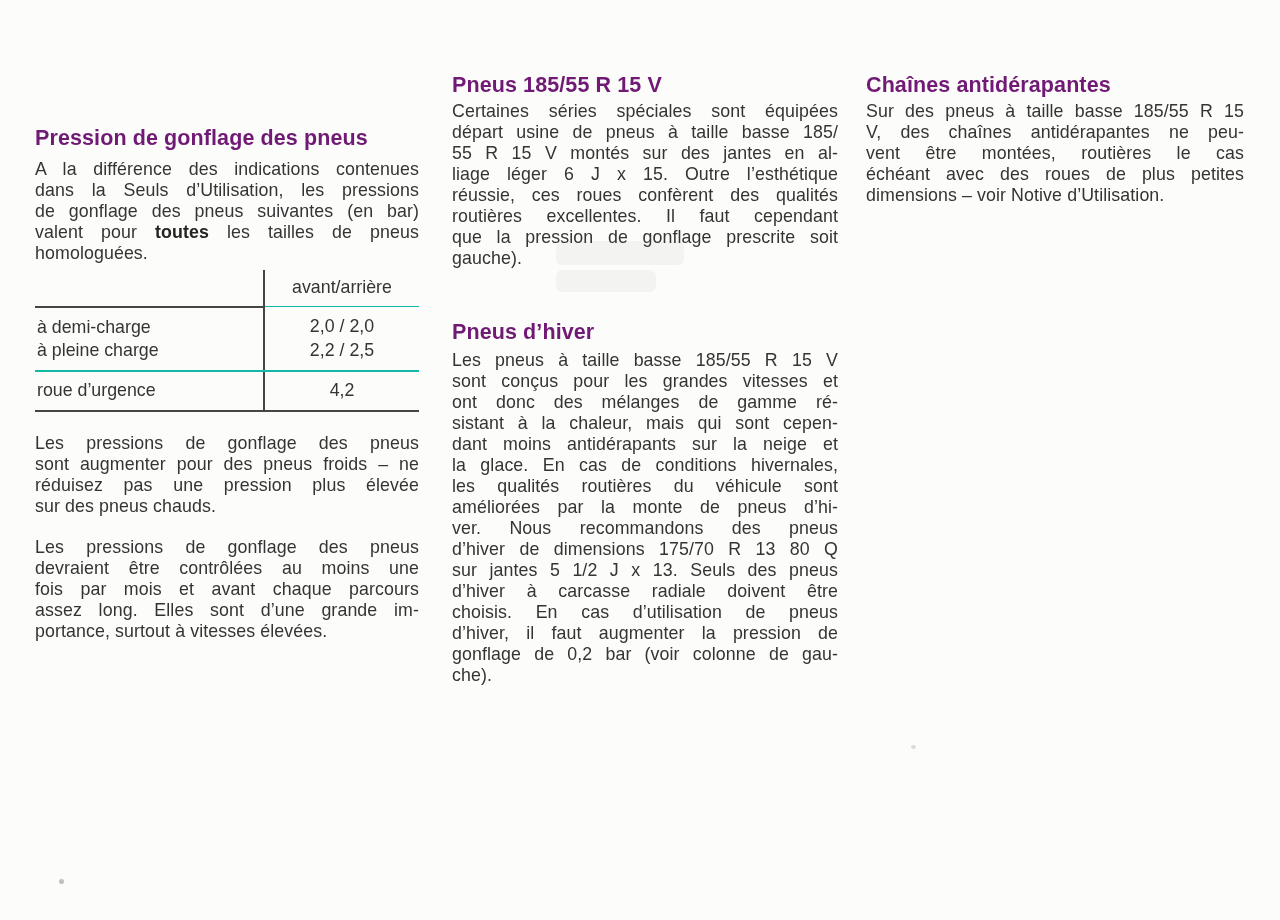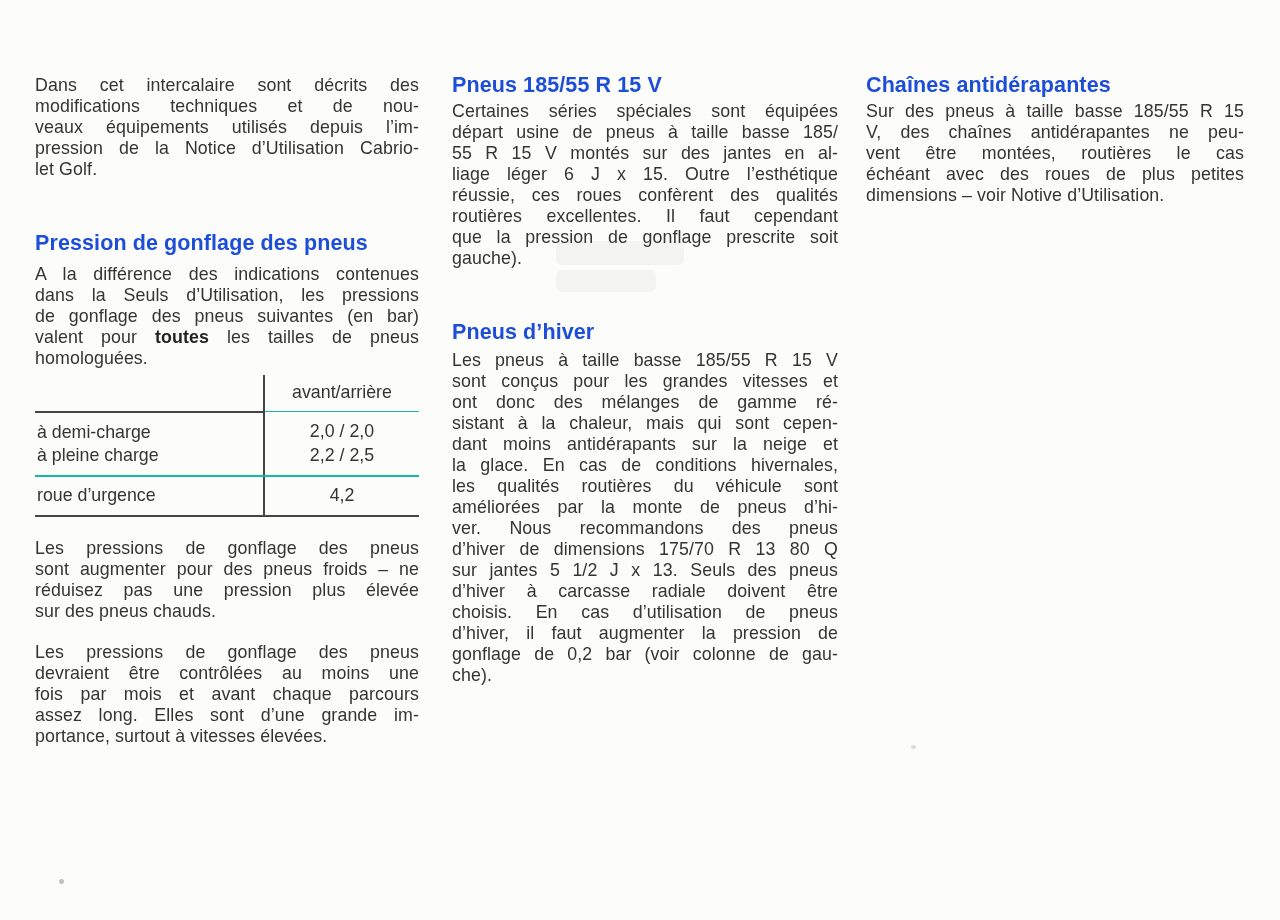--- a/index.html
+++ b/index.html
@@ -17,21 +17,21 @@
   #col-mid   { left:452px; top:72px; width:386px; }
   #col-right { left:866px; top:72px; width:378px; }
 
   .para { font-size:17.8px; line-height:21px; letter-spacing:0.1px; }
   .para .line { text-align:justify; text-align-last:justify; }
   .para .line.last { text-align:left; text-align-last:left; }
   .para b { font-weight:700; color:#242424; }
 
   h2.heading {
     margin:0; font-size:21.5px; font-weight:700; line-height:26px;
-    color:#1d4ed8; letter-spacing:0.1px;
+    color:#701a75; letter-spacing:0.1px;
   }
 
   #left-intro { margin-top:0; }
   #left-heading { margin-top:50px; }
   #pressure-intro { margin-top:8px; }
   #pressure-table { margin-top:6px; }
   #cold-note { margin-top:21px; }
   #check-note { margin-top:20px; }
 
   #mid-para1 { margin-top:3px; }
@@ -57,27 +57,20 @@
   .speck { position:absolute; background:#bfbfbf; border-radius:50%; }
   #speck1 { left:59px;  top:879px; width:5px; height:5px; }
   #speck2 { left:911px; top:745px; width:5px; height:4px; opacity:0.55; }
 </style>
 </head>
 <body>
 
 <div class="page">
 
   <div class="col" id="col-left">
-    <div class="para" id="left-intro">
-        <div class="line">Dans cet intercalaire sont décrits des</div>
-        <div class="line">modifications techniques et de nou-</div>
-        <div class="line">veaux équipements utilisés depuis l’im-</div>
-        <div class="line">pression de la Notice d’Utilisation Cabrio-</div>
-        <div class="line last">let Golf.</div>
-      </div>
 
     <h2 class="heading" id="left-heading">Pression de gonflage des pneus</h2>
 
     <div class="para" id="pressure-intro">
         <div class="line">A la différence des indications contenues</div>
         <div class="line">dans la Seuls d’Utilisation, les pressions</div>
         <div class="line">de gonflage des pneus suivantes (en bar)</div>
         <div class="line">valent pour <b>toutes</b> les tailles de pneus</div>
         <div class="line last">homologuées.</div>
       </div>

